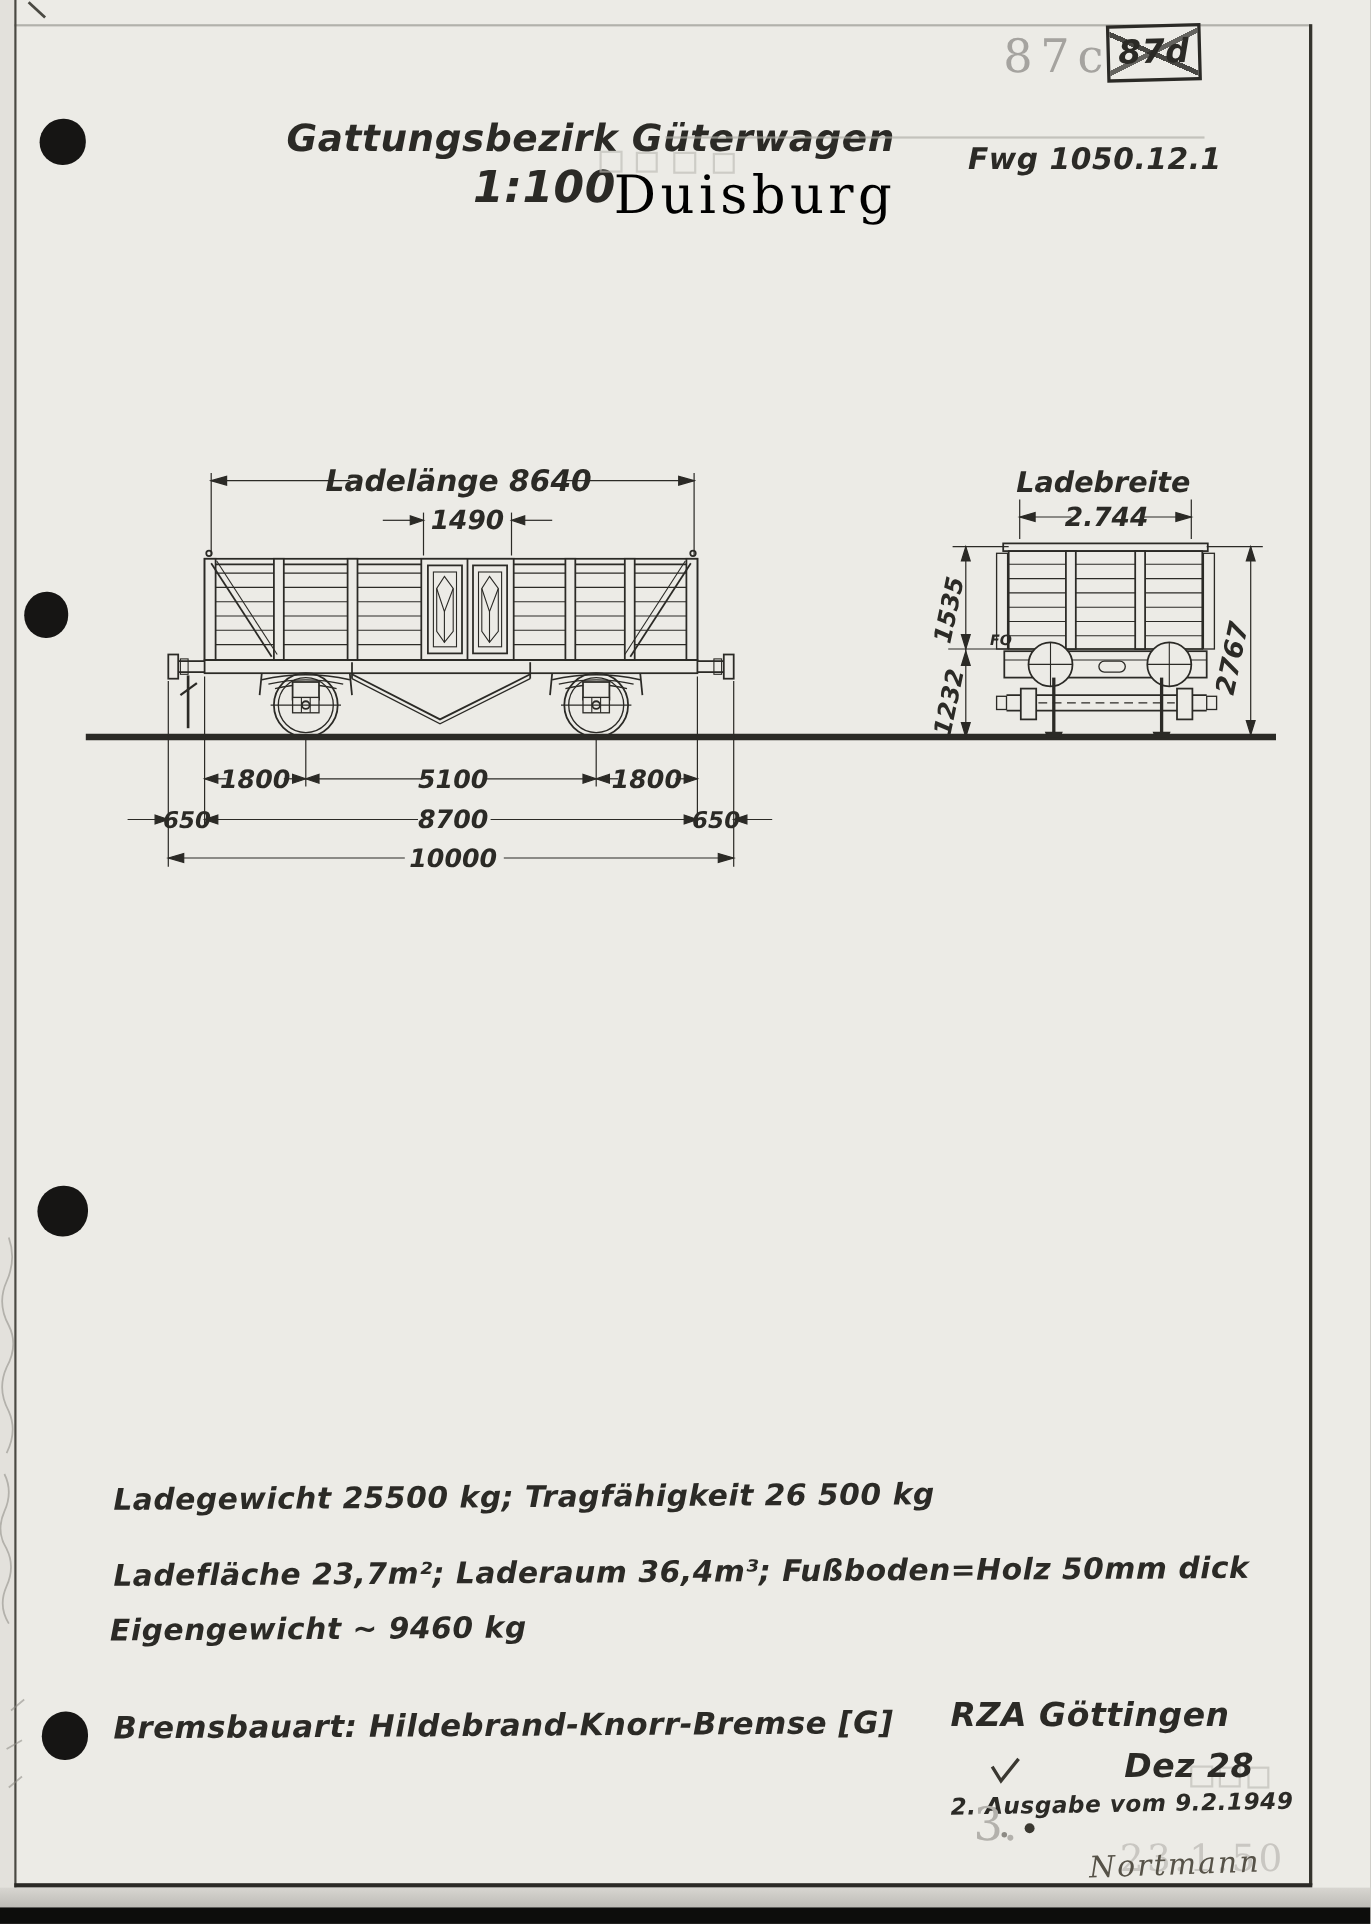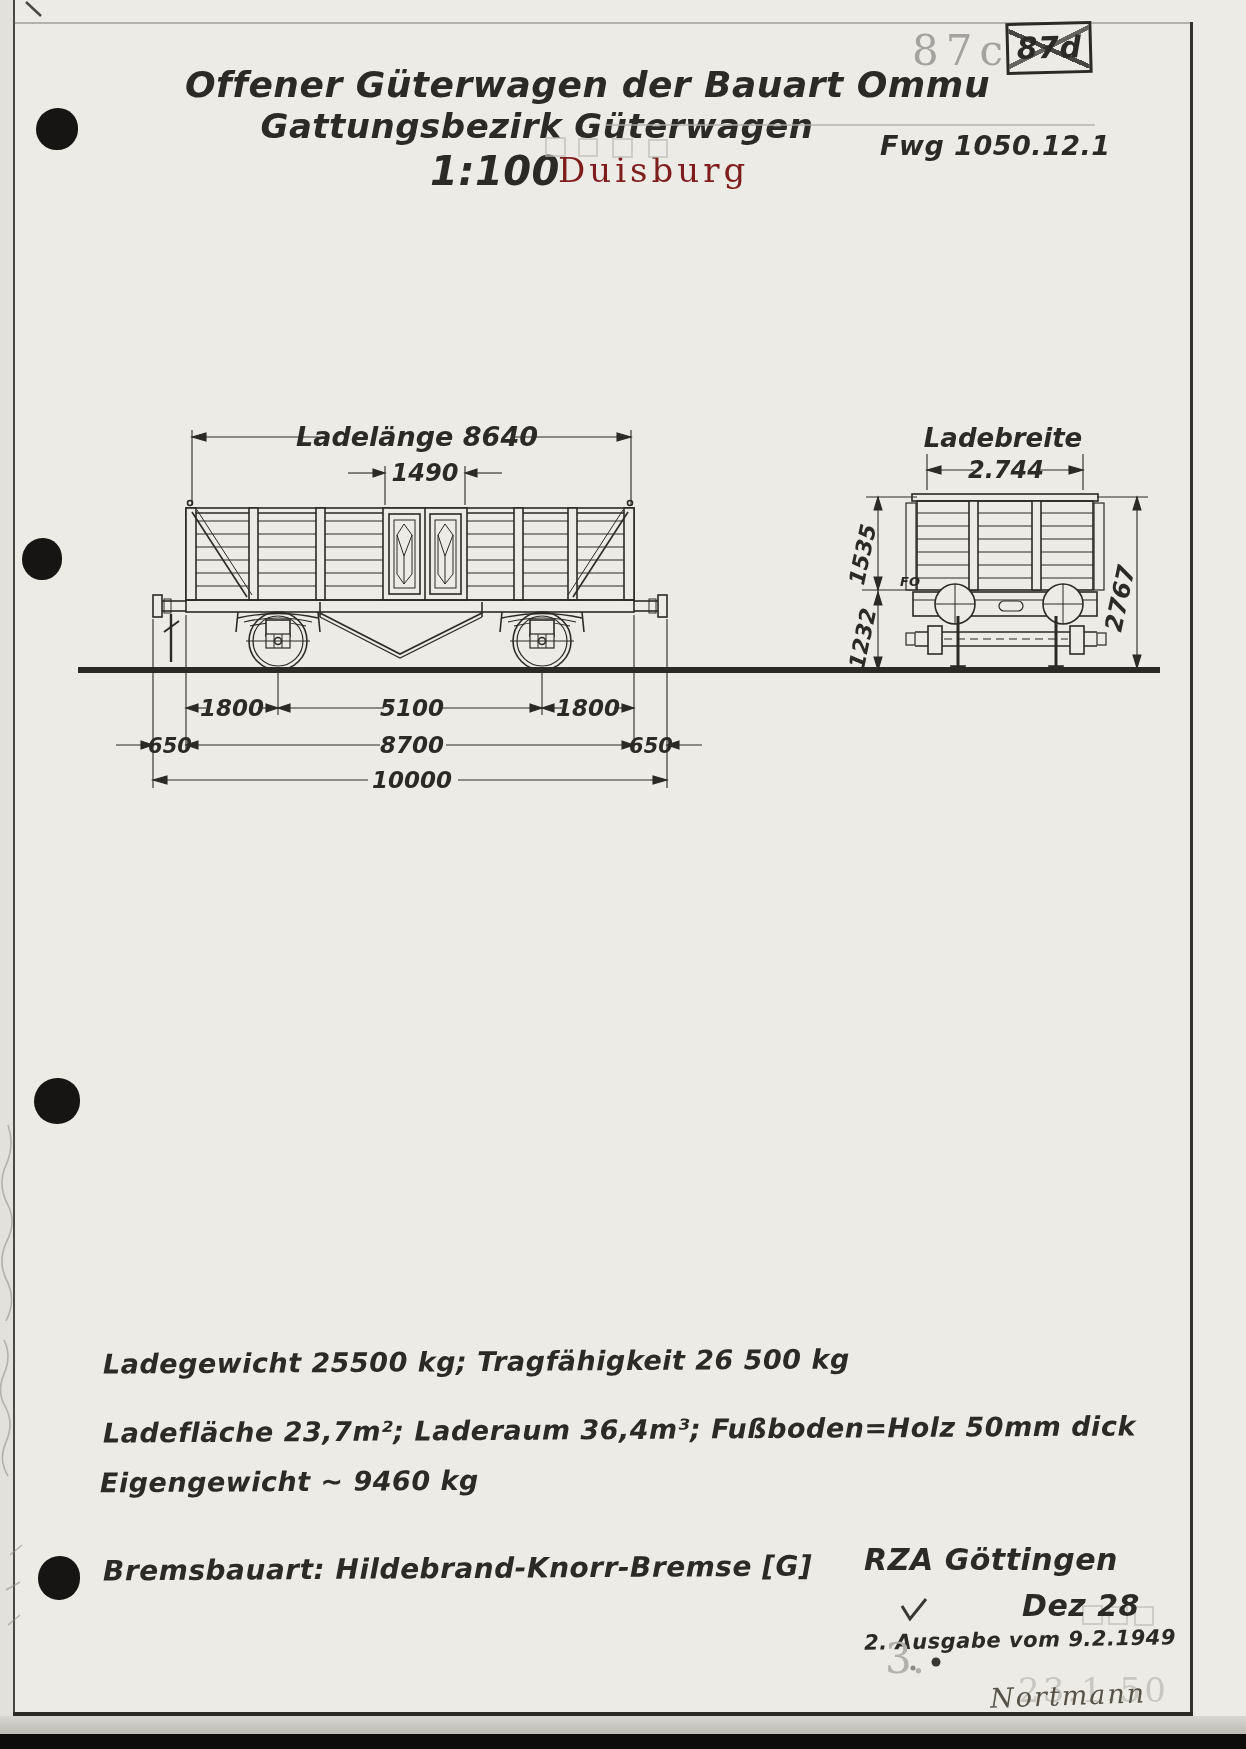--- a/index.html
+++ b/index.html
@@ -42,27 +42,26 @@
   <div class="abs hole" style="left:22px;top:538px;width:40px;height:42px;"></div>
   <div class="abs hole" style="left:34px;top:1078px;width:46px;height:46px;"></div>
   <div class="abs hole" style="left:38px;top:1556px;width:42px;height:44px;"></div>
 
   <div class="abs serifst" style="left:912px;top:26px;font-size:42px;color:#a5a39f;letter-spacing:7px;">87c</div>
 
   <div class="abs box87" style="left:1006px;top:22px;width:80px;height:46px;">
     <span class="hw" style="font-size:30px;line-height:46px;">87d</span>
   </div>
 
-  <div class="abs hw title" style="left:185px;top:64px;width:800px;font-size:36px;">Offener Güterwagen der Bauart Ommu</div>
   <div class="abs hw title" style="left:187px;top:106px;width:700px;font-size:34px;">Gattungsbezirk Güterwagen</div>
   <div class="abs hw title" style="left:300px;top:148px;width:390px;font-size:40px;">1:100</div>
 
   <div class="abs" style="left:605px;top:124px;width:490px;height:2px;background:#b2b0aa;opacity:.7;"></div>
 
-  <div class="abs serifst" style="left:558px;top:150px;font-size:34px;color:#7f1d1d;letter-spacing:4px;">Duisburg</div>
+  <div class="abs serifst" style="left:558px;top:150px;font-size:48px;color:#000000;letter-spacing:4px;">Duisburg</div>
 
   <div class="abs hw" style="left:880px;top:130px;font-size:27px;">Fwg 1050.12.1</div>
 
   <div class="sq" style="left:545px;top:137px;width:17px;height:16px;"></div>
   <div class="sq" style="left:578px;top:138px;width:16px;height:15px;"></div>
   <div class="sq" style="left:612px;top:138px;width:17px;height:16px;"></div>
   <div class="sq" style="left:648px;top:139px;width:16px;height:15px;"></div>
   <div class="sq" style="left:1082px;top:1605px;width:17px;height:16px;"></div>
   <div class="sq" style="left:1108px;top:1606px;width:16px;height:15px;"></div>
   <div class="sq" style="left:1134px;top:1606px;width:16px;height:16px;"></div>

